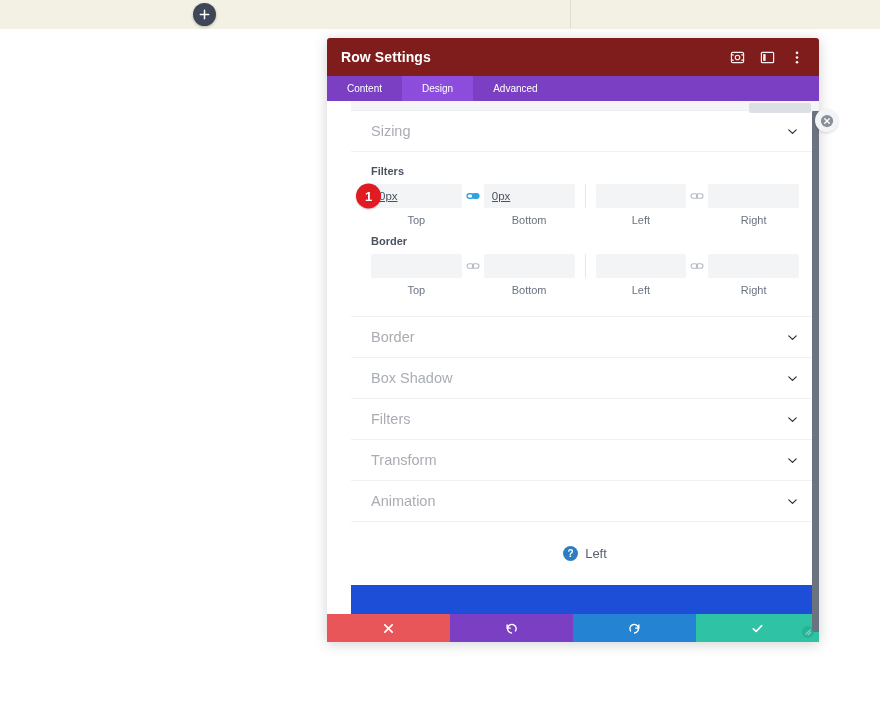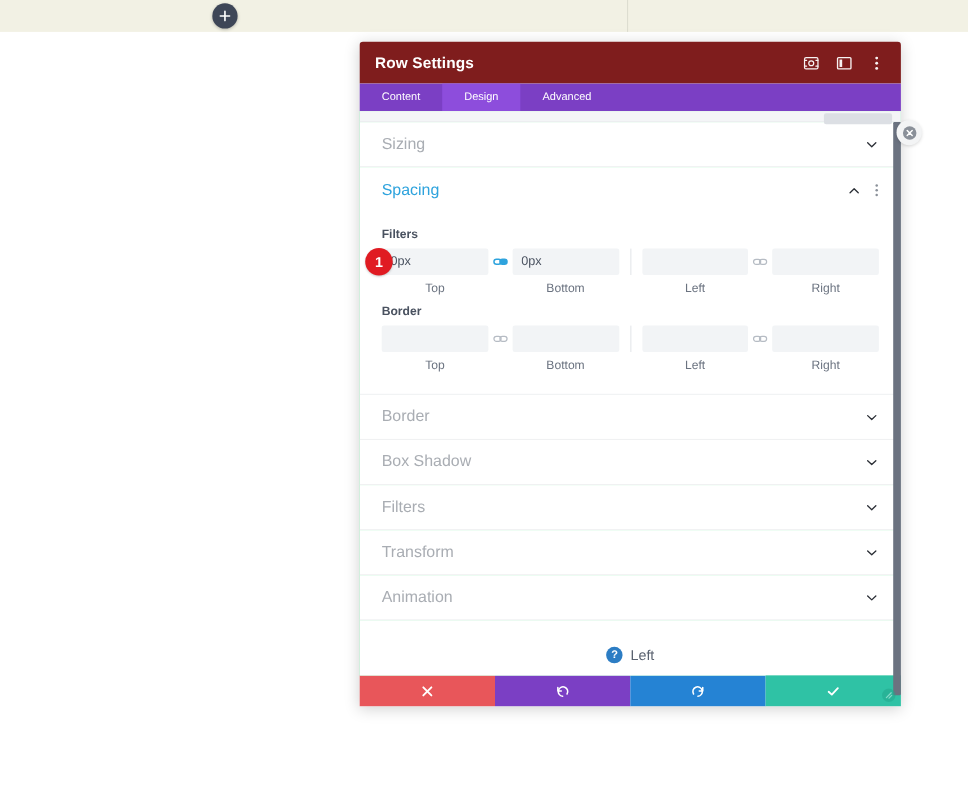--- a/index.html
+++ b/index.html
@@ -65,21 +65,21 @@
     position: relative;
   }
   .tab {
     padding: 0 20px; height: 25px; display: flex; align-items: center;
     color: #fff; font-size: 10px; cursor: pointer; white-space: nowrap;
   }
   .tab.active { background: #8d4ddc; }
 
   
   #modal-body {
-    flex: 1 1 auto; background: #86efac; position: relative; overflow: hidden;
+    flex: 1 1 auto; background: #1d4ed8; position: relative; overflow: hidden; margin-left: 24px;
   }
   #cut-search-row {
     height: 10px; background: #f4f5f7; border-bottom: 1px solid #eceef0;
     position: relative;
   }
   #cut-search-pill {
     position: absolute; right: 8px; top: 2px; width: 62px; height: 10px;
     background: #dcdfe4; border-radius: 2px;
   }
 
@@ -114,21 +114,21 @@
   .quad-row { display: flex; align-items: center; position: relative; }
   .quad-half { display: flex; align-items: center; flex: 1 1 0; min-width: 0; }
   .quad-sep {
     width: 1px; align-self: stretch; background: #e4e7ea; margin: 0 10px;
     height: 24px;
   }
   .inp {
     flex: 1 1 0; min-width: 0; height: 24px; background: #f2f4f6;
     border: none; border-radius: 2px; padding: 0 8px;
     font-family: "Liberation Sans", sans-serif;
-    font-size: 11.5px; color: #4a5260; outline: none;
+    font-size: 11.5px; color: #4a5260; outline: none; text-decoration: underline;
   }
   .inp::placeholder { color: #b9bfc6; }
   .link-icon {
     width: 22px; flex: none; display: flex; align-items: center;
     justify-content: center; cursor: pointer;
   }
   .link-icon svg { display: block; }
 
   .quad-captions { display: flex; margin-top: 6px; justify-content: center; }
   .quad-captions .cap-half { display: flex; flex: 1 1 0; min-width: 0; }
@@ -252,37 +252,20 @@
     <div class="section-row">
       <div class="section-title">Sizing</div>
       <div class="section-caret caret">
         <svg width="13" height="13" viewBox="0 0 14 14" aria-hidden="true">
           <path d="M3 5.2 L7 9 L11 5.2" fill="none" stroke="#2b2f36" stroke-width="1.3" stroke-linecap="round" stroke-linejoin="round"></path>
         </svg>
       </div>
     </div>
 
     <div id="spacing-section">
-      <div id="spacing-header">
-        <div id="spacing-title">Spacing</div>
-        <div id="spacing-controls">
-          <div class="caret">
-            <svg width="13" height="13" viewBox="0 0 14 14" aria-hidden="true">
-              <path d="M3 8.8 L7 5 L11 8.8" fill="none" stroke="#2b2f36" stroke-width="1.3" stroke-linecap="round" stroke-linejoin="round"></path>
-            </svg>
-          </div>
-          <div class="caret">
-            <svg width="4" height="14" viewBox="0 0 4 16" aria-hidden="true">
-              <circle cx="2" cy="3" r="1.3" fill="#8a9099"></circle>
-              <circle cx="2" cy="8" r="1.3" fill="#8a9099"></circle>
-              <circle cx="2" cy="13" r="1.3" fill="#8a9099"></circle>
-            </svg>
-          </div>
-        </div>
-      </div>
 
       <div id="spacing-body">
 
         <div class="field-label">Filters</div>
         <div class="quad-row">
           <div id="step-badge">1</div>
 
           <div class="quad-half">
             <input class="inp" value="0px" style="">
             <div class="link-icon">

